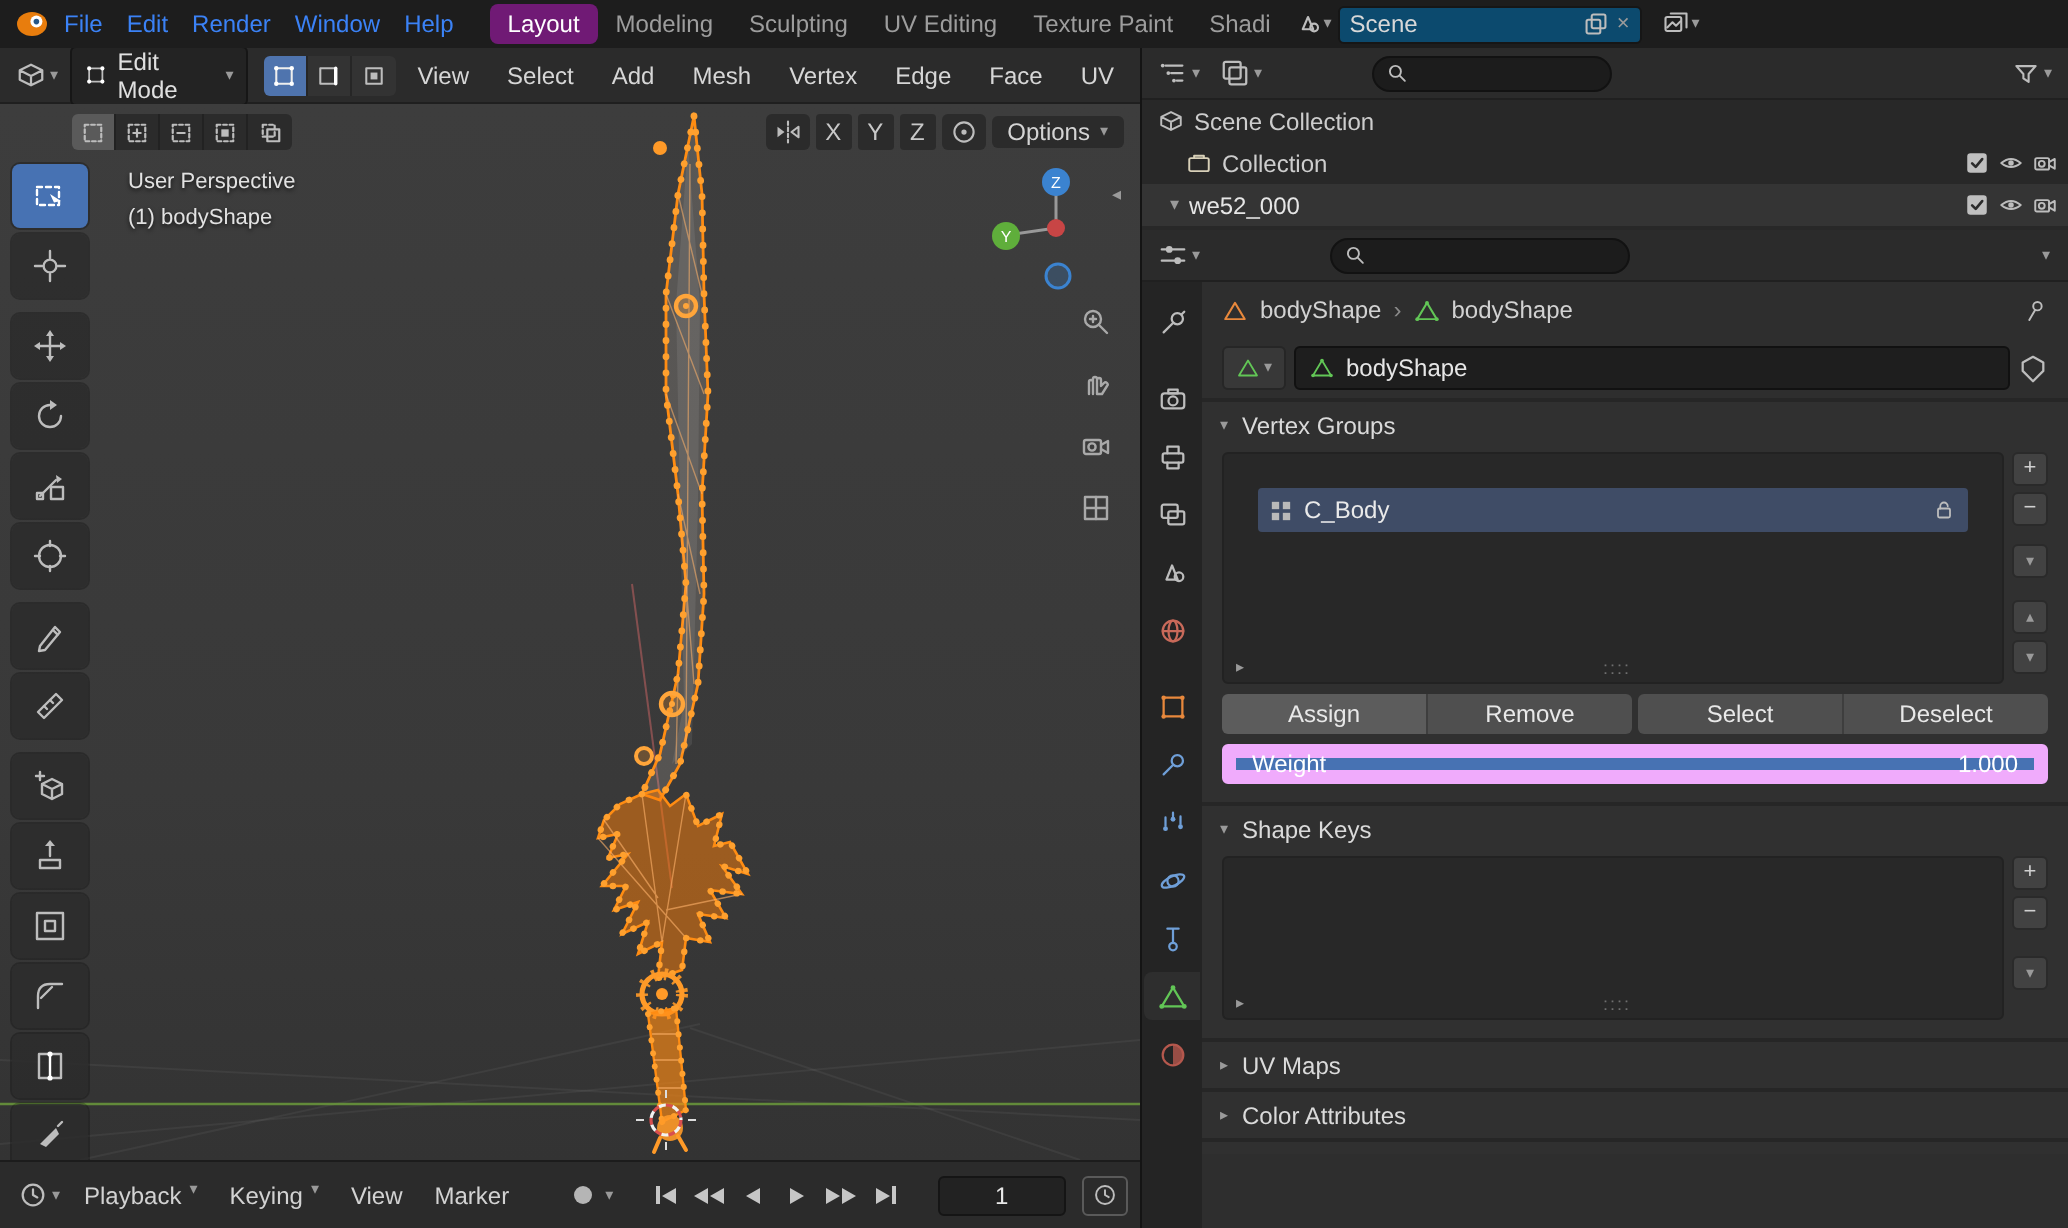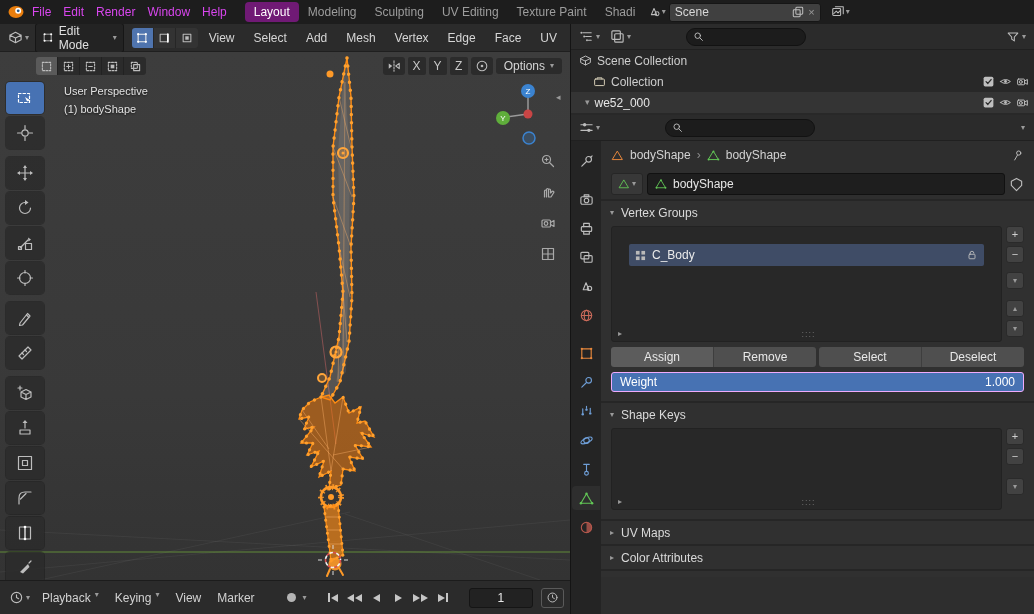--- a/index.html
+++ b/index.html
@@ -4,26 +4,26 @@
 <style>
   *{box-sizing:border-box;margin:0;padding:0}
   html,body{width:1034px;height:614px}
   body{font-family:"Liberation Sans",sans-serif;font-size:12px;color:#cfcfcf;background:#1d1d1d;overflow:hidden;position:relative}
   .i{stroke:#bdbdbd;fill:none;stroke-width:1.2;stroke-linecap:round;stroke-linejoin:round;display:block}
   .cv{color:#9a9a9a;font-size:8px;line-height:1}
   .flex{display:flex;align-items:center}
 
   
   .topbar{height:24px;display:flex;align-items:center;padding:0 6px;background:#1d1d1d;position:relative;z-index:6}
-  .menu-item{padding:2px 6px;border-radius:3px;color:#d946ef;cursor:default}
+  .menu-item{padding:2px 6px;border-radius:3px;color:#3b82f6;cursor:default}
   .ws-tabs{display:flex;margin-left:12px;max-width:392px;overflow:hidden;white-space:nowrap}
   .ws-tab{padding:3px 9px;border-radius:4px;color:#9d9d9d}
   .ws-tab.active{background:#701a75;color:#fff}
   .id-block{display:flex;align-items:center;margin-left:8px;gap:1px}
-  .id-field{display:flex;align-items:center;background:#404040;border:1px solid #161616;border-radius:3px;height:19px;padding:0 5px;gap:5px}
+  .id-field{display:flex;align-items:center;background:#0c4a6e;border:1px solid #161616;border-radius:3px;height:19px;padding:0 5px;gap:5px}
   .id-field .val{color:#d8d8d8}
   .icon-btn{display:flex;align-items:center;justify-content:center;height:19px;padding:0 2px;border-radius:3px;gap:1px}
   .x-glyph{color:#9a9a9a;font-size:11px;line-height:1}
 
   
   .left-pane{position:absolute;top:24px;left:0;width:570px;bottom:0;display:flex;flex-direction:column}
   .vp-header{height:28px;background:#2b2b2b;display:flex;align-items:center;padding:0 5px;gap:3px;border-bottom:1px solid #1f1f1f}
   .hdr-editor-btn{display:flex;align-items:center;gap:2px;padding:2px 3px;border-radius:3px}
   .mode-select{display:flex;align-items:center;gap:5px;background:#232323;border:1px solid #161616;border-radius:3px;height:30px;padding:0 6px;color:#e0e0e0}
   .msel-group{display:flex;margin-left:5px}
@@ -102,21 +102,21 @@
   .list-foot{position:absolute;left:6px;right:6px;bottom:2px;display:flex;align-items:center;color:#8a8a8a}
   .grip{margin-left:auto;margin-right:auto;color:#6f6f6f;font-size:9px;letter-spacing:1px}
   .side-col{width:18px;display:flex;flex-direction:column;gap:3px;align-items:center}
   .sq-btn{width:18px;height:17px;background:#424242;border:1px solid #2a2a2a;border-radius:3px;color:#d0d0d0;display:flex;align-items:center;justify-content:center;font-size:11px;line-height:1}
   .btn-row{display:flex;gap:3px}
   .btn-pair{display:flex;flex:1}
   .btn{flex:1;height:20px;background:#4f4f4f;display:flex;align-items:center;justify-content:center;color:#e8e8e8;border-right:1px solid #3e3e3e}
   .btn:first-child{border-radius:3px 0 0 3px}
   .btn:last-child{border-radius:0 3px 3px 0;border-right:none}
   .btn.hl{background:#5c5c5c}
-  .slider{height:20px;border-radius:3px;background:#4772b3;border:1px solid #f0abfc;display:flex;align-items:center;justify-content:space-between;padding:0 8px;color:#fff}
+  .slider{height:20px;border-radius:3px;background:#4772b3;border:7px solid #f0abfc;display:flex;align-items:center;justify-content:space-between;padding:0 8px;color:#fff}
   .panel-sliver{height:8px;background:#303030;border-top:2px solid #262626}
 </style>
 </head>
 <body>
 
 <div class="topbar">
   <svg class="i" width="20" height="16" viewBox="0 0 20 16" style="stroke:none">
     <ellipse cx="10" cy="8" rx="7.5" ry="6" fill="#e87d0d"></ellipse>
       <circle cx="12.2" cy="6.8" r="3" fill="#fff"></circle>
       <circle cx="12.2" cy="6.8" r="1.4" fill="#265787"></circle>

